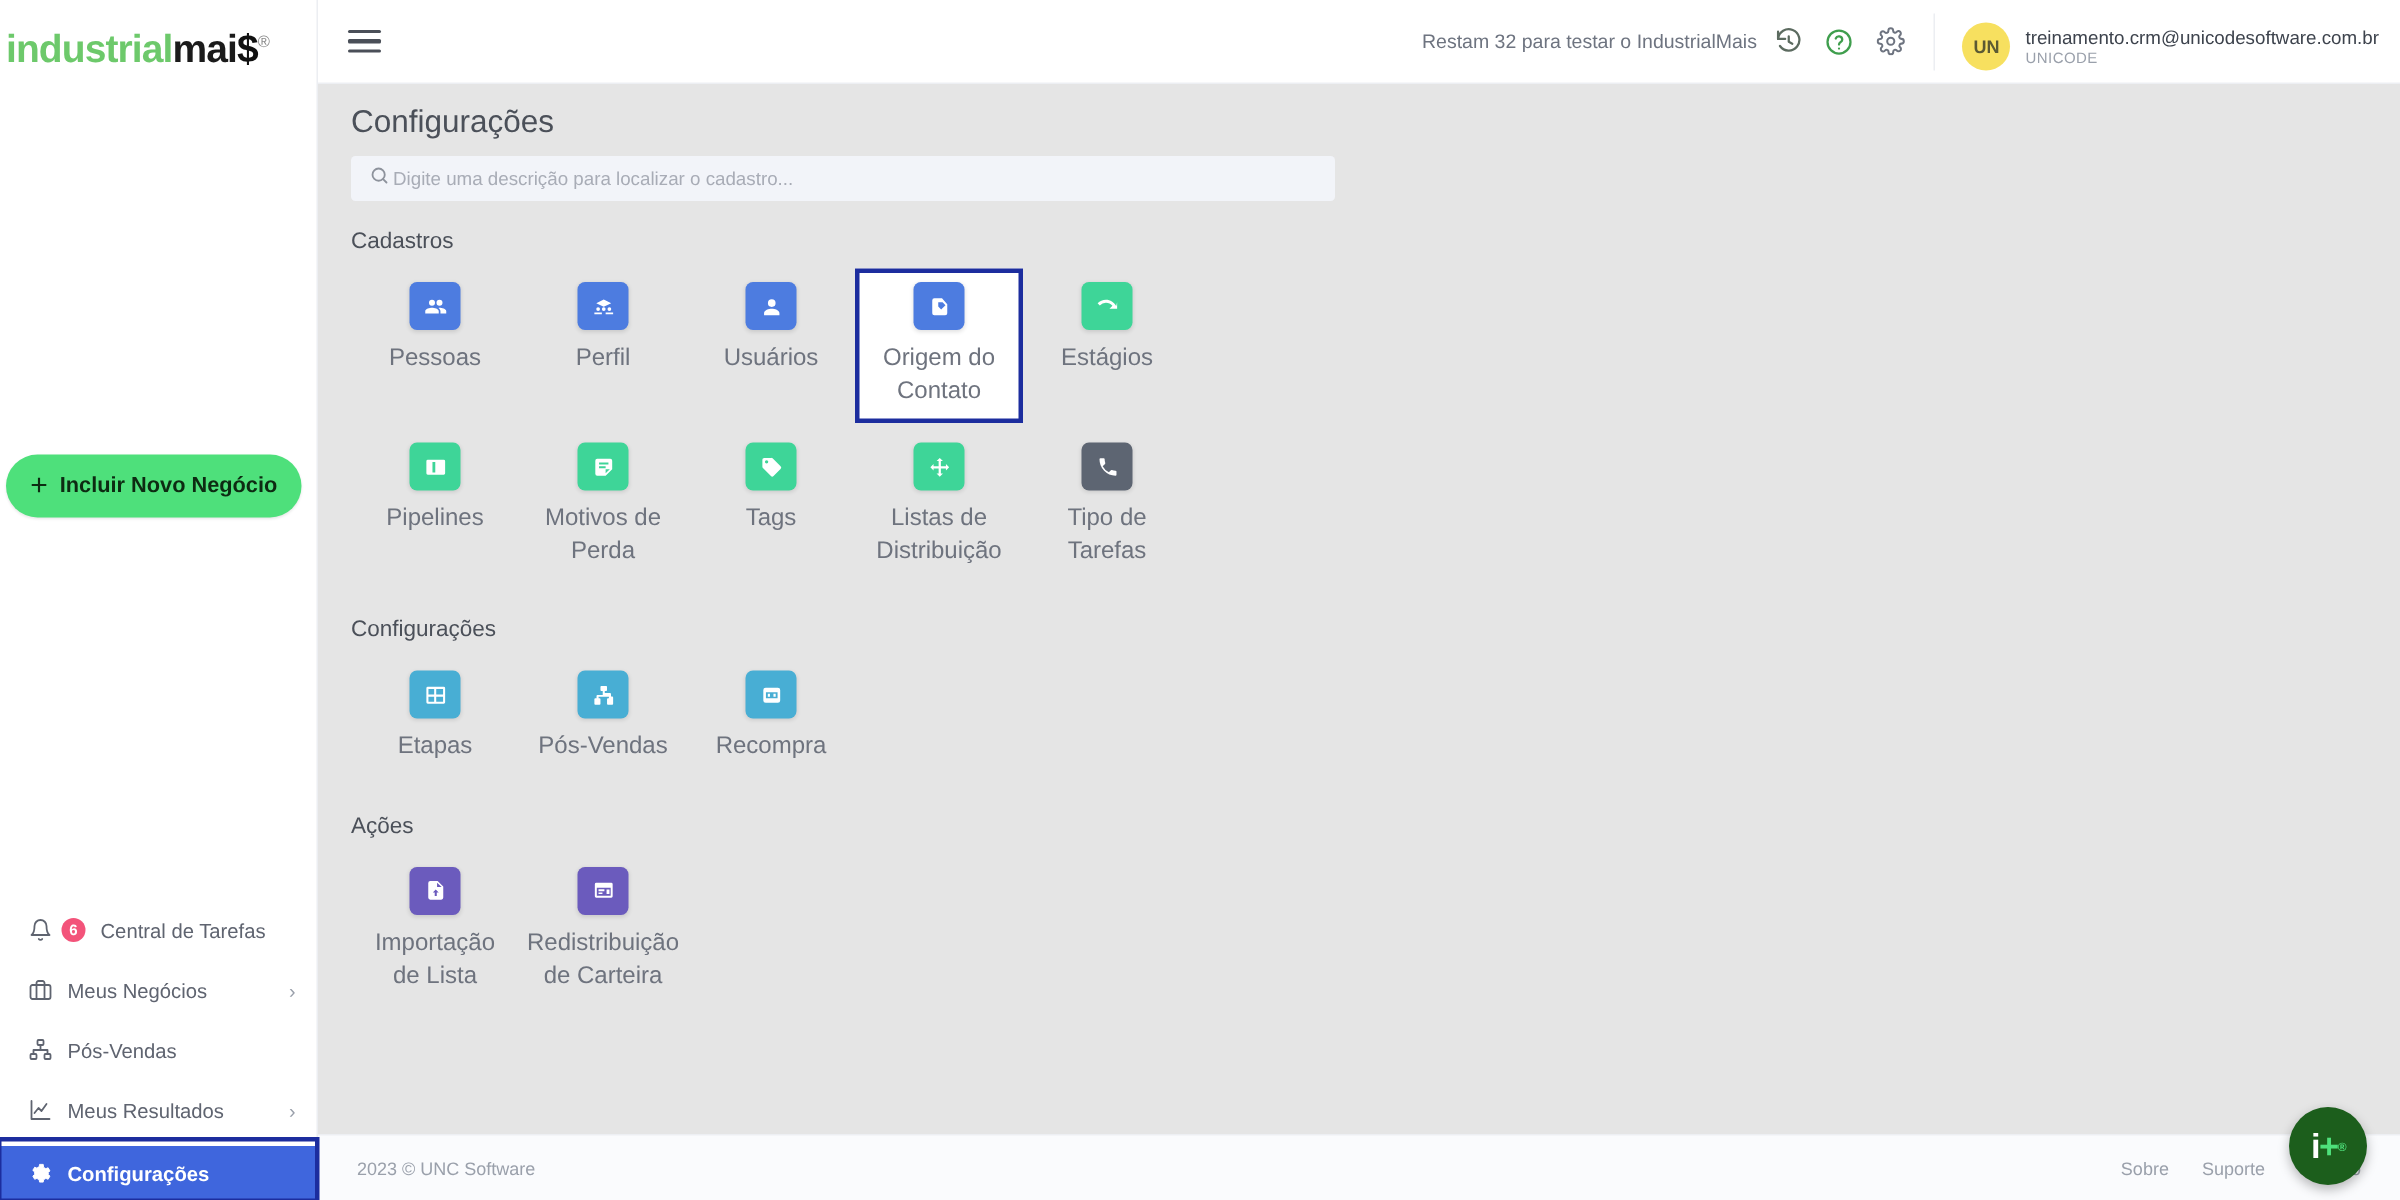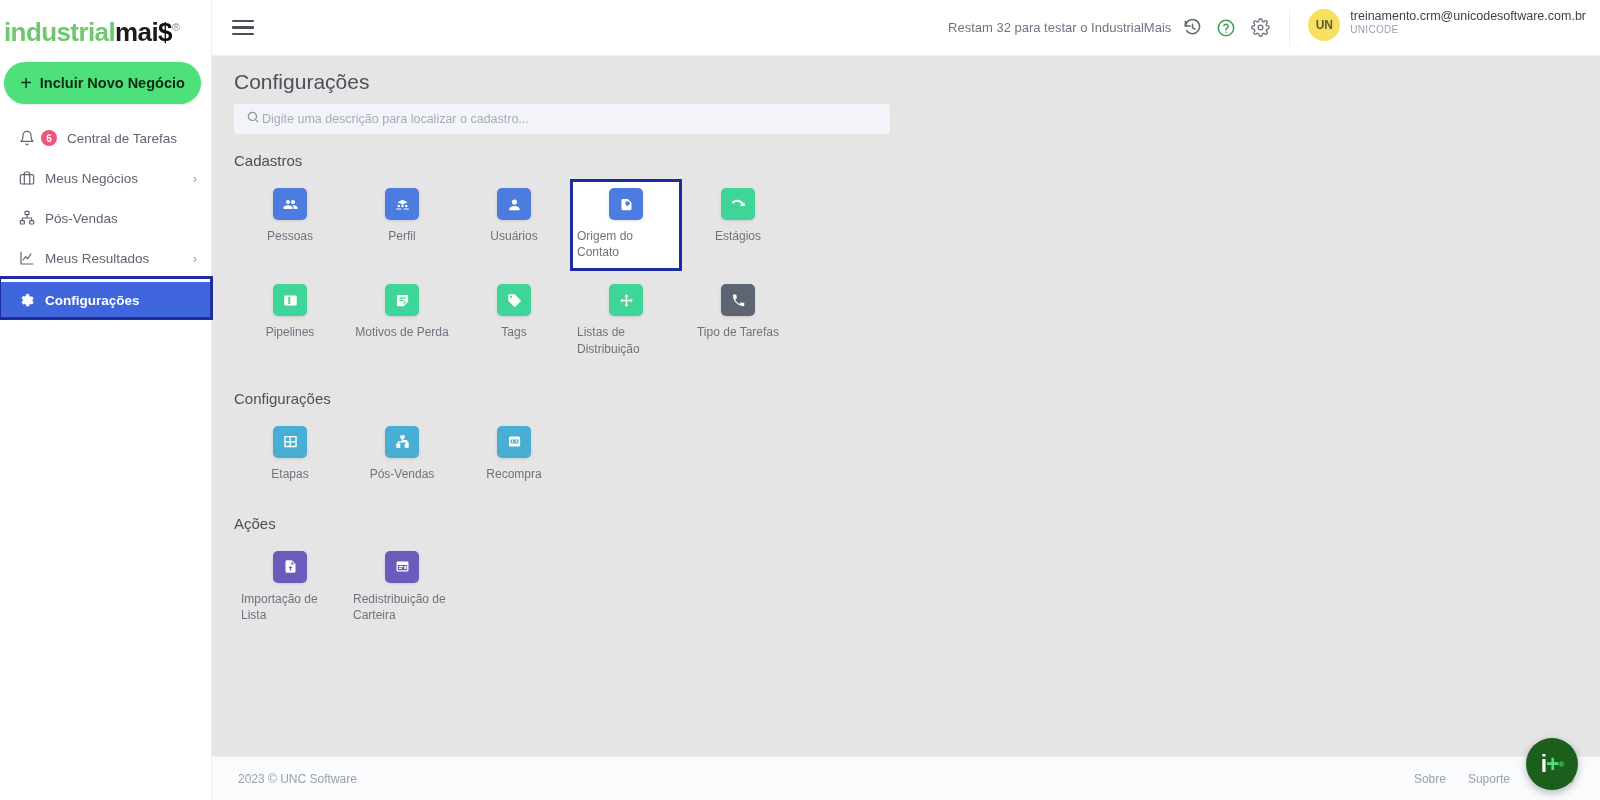--- a/index.html
+++ b/index.html
@@ -10,21 +10,21 @@
     background: #ffffff; overflow: hidden;
   }
 
   
   .app { display: flex; width: 1600px; height: 800px; }
 
   
   .sidebar {
     width: 212px; flex: 0 0 212px; height: 800px;
     background: #ffffff; border-right: 1px solid #eceef2;
-    display: flex; flex-direction: column; position: relative;
+    display: flex; flex-direction: column; position: relative; justify-content: space-between;
   }
   .logo-wrap { padding: 14px 10px 6px 4px; height: 56px; display: flex; align-items: center; }
   .logo { font-size: 26px; letter-spacing: -0.6px; white-space: nowrap; }
   .logo .lg-a { color: #6dc96b; font-weight: 700; }
   .logo .lg-b { color: #1b1b1b; font-weight: 800; }
   .logo .lg-s { color: #111; font-weight: 800; }
   .logo .lg-reg { color: #8a8a8a; font-size: 11px; vertical-align: super; }
 
   .new-deal {
     margin: 6px 10px 14px 4px; height: 42px;
@@ -65,21 +65,21 @@
     border-bottom: 1px solid #edeff3;
     display: flex; align-items: center; padding: 0 14px 0 20px;
   }
   .hamburger { width: 22px; height: 16px; display: flex; flex-direction: column; justify-content: space-between; cursor: pointer; }
   .hamburger span { display: block; height: 2.4px; background: #4a4f58; border-radius: 1px; }
   .top-spacer { flex: 1; }
   .trial-text { color: #6e7480; font-size: 13px; white-space: nowrap; }
   .top-icons { display: flex; align-items: center; gap: 12px; margin-left: 10px; }
   .top-ico { width: 22px; height: 22px; display: flex; align-items: center; justify-content: center; cursor: pointer; }
   .user-block {
-    display: flex; align-items: flex-start; gap: 10px; margin-left: 18px;
+    display: flex; align-items: flex-end; gap: 10px; margin-left: 18px;
     padding-left: 18px; border-left: 1px solid #eceef2; height: 38px; cursor: pointer;
   }
   .avatar {
     width: 32px; height: 32px; border-radius: 50%; background: #f7e05f;
     color: #5b5a33; font-size: 12px; font-weight: 700;
     display: flex; align-items: center; justify-content: center; flex: 0 0 32px;
   }
   .user-meta { display: flex; flex-direction: column; line-height: 1.25; }
   .user-email { font-size: 12.5px; color: #3d4characters; color:#3d434d; }
   .user-org { font-size: 10px; color: #9aa0ab; letter-spacing: .3px; }
@@ -109,21 +109,21 @@
     border: 3px solid transparent;
   }
   .tile.selected { border-color: #1c2d9e; background: #fff; }
   .tile-ico {
     width: 34px; height: 32px; border-radius: 5px;
     display: flex; align-items: center; justify-content: center;
     box-shadow: 0 1px 3px rgba(0,0,0,.12); margin-bottom: 8px;
   }
   .tile-ico svg { width: 15px; height: 15px; fill: #ffffff; }
   .tile-label {
-    font-size: 12px; color: #6e737e; text-align: left; line-height: 1.35;
+    font-size: 16px; color: #6e737e; text-align: center; line-height: 1.35;
   }
 
   
   .footer {
     height: 44px; flex: 0 0 44px; background: #fafbfd;
     border-top: 1px solid #edeff3;
     display: flex; align-items: center; padding: 0 26px 0 26px;
   }
   .footer-copy { font-size: 12px; color: #9aa0ab; }
   .footer-spacer { flex: 1; }

